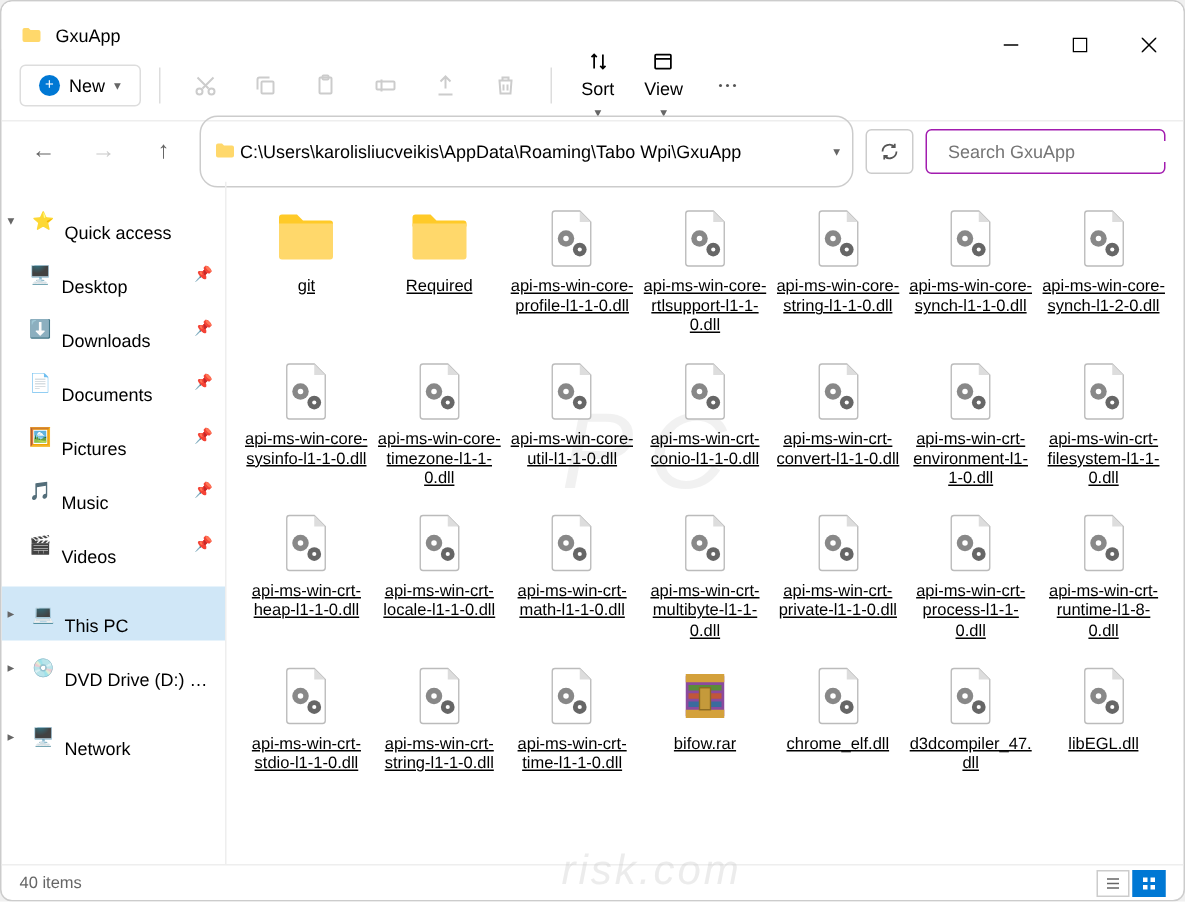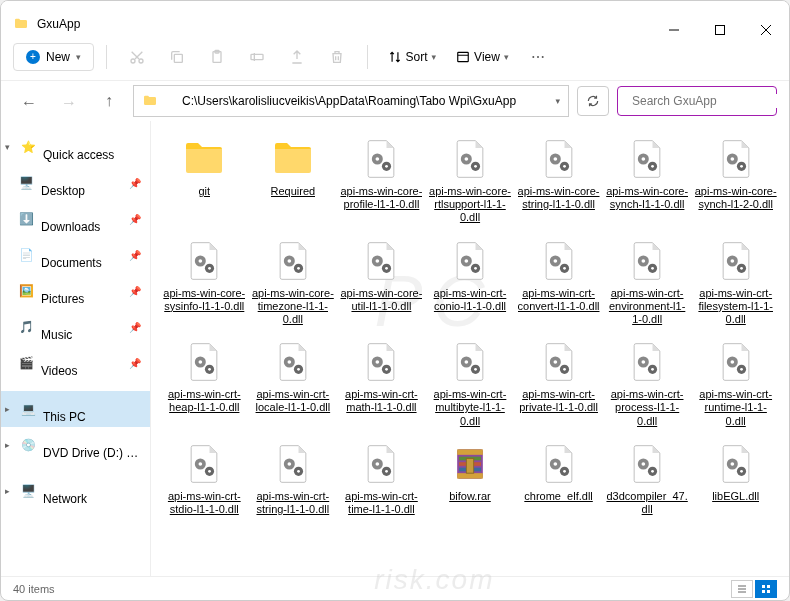--- a/index.html
+++ b/index.html
@@ -15,26 +15,26 @@
 .win-btn { width: 46px; height: 32px; display: flex; align-items: center; justify-content: center; cursor: pointer; }
 .win-btn svg { width: 10px; height: 10px; }
 
 .toolbar { height: 48px; display: flex; align-items: center; padding: 0 12px; gap: 4px; border-bottom: 1px solid #eee; }
 .new-btn { display: flex; align-items: center; gap: 6px; padding: 6px 12px; border: 1px solid #ddd; border-radius: 4px; font-size: 12px; cursor: pointer; }
 .new-btn .plus { width: 14px; height: 14px; background: #0078d4; border-radius: 50%; color: #fff; display: flex; align-items: center; justify-content: center; font-size: 10px; }
 .tb-sep { width: 1px; height: 24px; background: #ddd; margin: 0 8px; }
 .tb-icon { width: 36px; height: 36px; display: flex; align-items: center; justify-content: center; cursor: pointer; border-radius: 4px; color: #888; }
 .tb-icon.disabled { color: #ccc; }
 .tb-icon svg { width: 16px; height: 16px; }
-.tb-dropdown { display: flex; align-items: center; gap: 4px; padding: 6px 8px; font-size: 12px; cursor: pointer; border-radius: 4px; }
+.tb-dropdown { display: flex; align-items: center; gap: 4px; padding: 6px 8px; font-size: 12px; cursor: pointer; border-radius: 4px; flex-direction: column; }
 
 .addressbar { height: 40px; display: flex; align-items: center; padding: 0 12px; gap: 8px; }
 .nav-btn { width: 32px; height: 32px; display: flex; align-items: center; justify-content: center; cursor: pointer; border-radius: 4px; color: #666; }
 .nav-btn.disabled { color: #ccc; }
-.path-box { flex: 1; height: 32px; border: 1px solid #ccc; border-radius: 0; display: flex; align-items: center; padding: 0 8px; font-size: 12px; gap: 24px; }
+.path-box { flex: 1; height: 48px; border: 1px solid #ccc; border-radius: 12px; display: flex; align-items: center; padding: 0 8px; font-size: 12px; gap: 2px; }
 .path-box .folder-mini { width: 16px; height: 16px; }
 .path-box input { border: none; outline: none; flex: 1; font-size: 12px; }
 .refresh-box { width: 32px; height: 30px; border: 1px solid #ccc; border-radius: 4px; display: flex; align-items: center; justify-content: center; cursor: pointer; }
 .search-box { width: 160px; height: 30px; border: 1px solid #a21caf; border-radius: 4px; display: flex; align-items: center; padding: 0 8px; gap: 6px; }
 .search-box input { border: none; outline: none; flex: 1; font-size: 12px; color: #888; }
 
 .content { flex: 1; display: flex; overflow: hidden; position: relative; }
 .sidebar { width: 150px; border-right: 1px solid #eee; padding: 8px 0; overflow-y: auto; font-size: 12px; }
 .side-item { display: flex; align-items: center; padding: 3px 8px 3px 18px; gap: 6px; cursor: pointer; position: relative; }
 .side-item.selected { background: #d0e7f7; }
@@ -496,21 +496,21 @@
           <div class="thumb">
             <svg viewBox="0 0 48 48" width="44" height="44">
               <path fill="#fff" stroke="#bbb" d="M12 4h18l8 8v30a2 2 0 01-2 2H12a2 2 0 01-2-2V6a2 2 0 012-2z"></path>
               <path fill="#ddd" d="M30 4v8h8z"></path>
               <circle cx="20" cy="24" r="6" fill="#888"></circle>
               <circle cx="30" cy="32" r="5" fill="#666"></circle>
               <circle cx="20" cy="24" r="2" fill="#fff"></circle>
               <circle cx="30" cy="32" r="1.5" fill="#fff"></circle>
             </svg>
           </div>
-          <div class="name">api-ms-win-crt-runtime-l1-1-0.dll</div>
+          <div class="name">api-ms-win-crt-runtime-l1-8-0.dll</div>
         </div>
         <div class="file">
           <div class="thumb">
             <svg viewBox="0 0 48 48" width="44" height="44">
               <path fill="#fff" stroke="#bbb" d="M12 4h18l8 8v30a2 2 0 01-2 2H12a2 2 0 01-2-2V6a2 2 0 012-2z"></path>
               <path fill="#ddd" d="M30 4v8h8z"></path>
               <circle cx="20" cy="24" r="6" fill="#888"></circle>
               <circle cx="30" cy="32" r="5" fill="#666"></circle>
               <circle cx="20" cy="24" r="2" fill="#fff"></circle>
               <circle cx="30" cy="32" r="1.5" fill="#fff"></circle>

